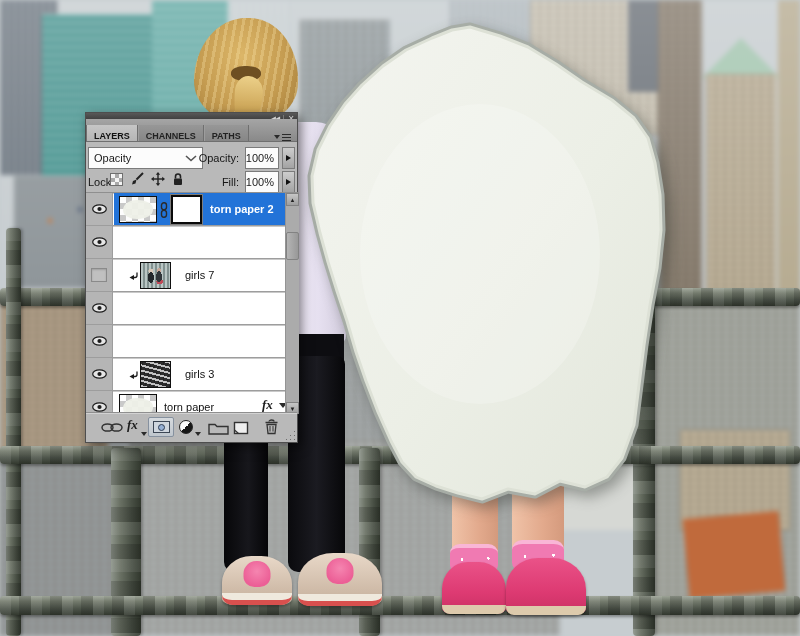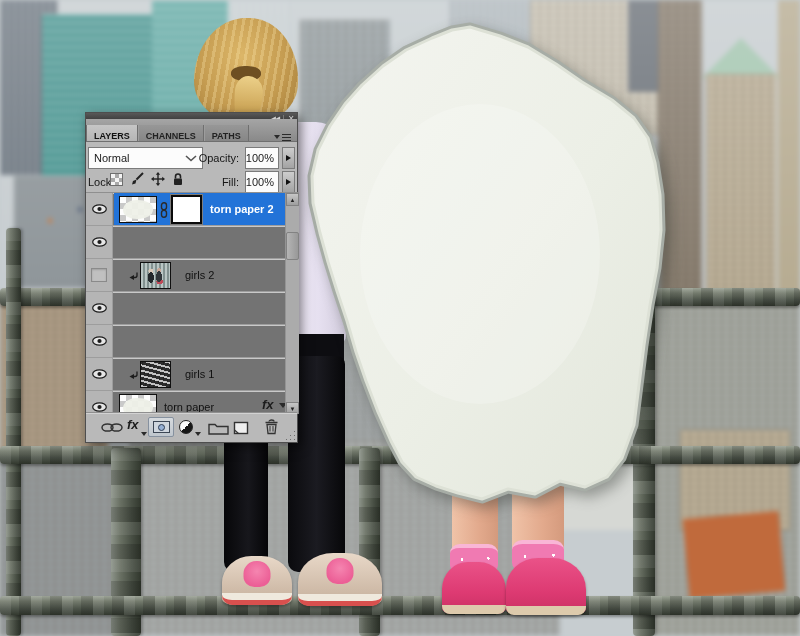--- a/index.html
+++ b/index.html
@@ -84,21 +84,21 @@
   .dd svg{margin-left:auto;}
   .ctl-label{position:absolute;text-align:right;color:#161616;}
   .valbox{position:absolute;width:34px;height:22px;background:#fcfcfc;border:1px solid #7b7b7b;
           display:flex;align-items:center;justify-content:flex-end;padding:0 4px;}
   .spin{position:absolute;width:13px;height:22px;background:linear-gradient(180deg,#cdcdcd,#a3a3a3);
         border:1px solid #7b7b7b;display:flex;align-items:center;justify-content:center;}
   .spin i{display:block;width:0;height:0;border-left:5px solid #111;border-top:3.5px solid rgba(0,0,0,0);border-bottom:3.5px solid rgba(0,0,0,0);}
   .lockicons{position:absolute;left:24px;top:59px;display:flex;gap:7px;align-items:center;}
   .chk13{width:13px;height:13px;border:1px solid #6f6f6f;
          background:conic-gradient(#a9a9a9 25%,#f4f4f4 0 50%,#a9a9a9 0 75%,#f4f4f4 0) 0 0/8px 8px;}
-  .list{position:absolute;left:0;top:79px;width:213px;height:222px;background:#737373;overflow:hidden;
+  .list{position:absolute;left:0;top:79px;width:213px;height:222px;background:#ffffff;overflow:hidden;
         border-top:1px solid #8f8f8f;box-shadow:inset 0 1px 0 #cfcfcf;}
   .lrow{position:absolute;left:0;width:199px;height:33px;border-bottom:1px solid #9d9d9d;box-shadow:inset 0 1px 0 #c9c9c9;}
   .eyecell{position:absolute;left:0;top:0;width:27px;height:100%;border-right:1px solid #9d9d9d;
            display:flex;align-items:center;justify-content:center;background:#b5b5b5;}
   .well{width:16px;height:14px;border:1px solid #8a8a8a;background:#c0c0c0;box-shadow:inset 0 1px 2px rgba(0,0,0,.18);}
   .rowbody{position:absolute;left:28px;top:0;right:0;height:100%;}
   .lrow.sel .rowbody{background:#2273d8;}
   .thumb{position:absolute;border:1px solid #101010;background:#fff;}
   .checker{background:conic-gradient(#c9c9c9 25%,#fdfdfd 0 50%,#c9c9c9 0 75%,#fdfdfd 0) 0 0/12px 12px;}
   .pblob{position:absolute;inset:3px;border-radius:46% 54% 50% 48%/55% 45% 52% 48%;background:#eef0e8;opacity:.95;}
@@ -115,21 +115,21 @@
   .t-g2{background-color:#1e1e20;background-image:
     repeating-linear-gradient(25deg,rgba(238,238,238,.85) 0 2px,rgba(0,0,0,0) 2px 6px),
     repeating-linear-gradient(-65deg,rgba(215,215,215,.6) 0 1px,rgba(0,0,0,0) 1px 5px);}
   .t-g1{background-color:#5c5c5e;background-image:
     repeating-linear-gradient(15deg,rgba(242,242,242,.7) 0 2px,rgba(25,25,25,.7) 2px 5px),
     repeating-linear-gradient(-75deg,rgba(15,15,15,.5) 0 1px,rgba(0,0,0,0) 1px 4px);}
   .masktb{position:absolute;background:#fff;border:2px solid #0a0a0a;outline:1px solid #7d7d7d;}
   .lname{position:absolute;top:10px;font-size:11px;color:#101010;white-space:nowrap;}
   .lrow.sel .lname{color:#fff;font-weight:bold;}
   .lname.ul{text-decoration:underline;}
-  .fxbadge{position:absolute;font-family:Liberation Sans, sans-serif;font-style:italic;font-weight:bold;font-size:13px;color:#1c1c1c;}
+  .fxbadge{position:absolute;font-family:Liberation Serif, serif;font-style:italic;font-weight:bold;font-size:13px;color:#1c1c1c;}
   .tri-dn{width:0;height:0;border-left:4px solid rgba(0,0,0,0);border-right:4px solid rgba(0,0,0,0);border-top:5px solid #2a2a2a;}
   .vscroll{position:absolute;right:0;top:0;width:14px;height:222px;background:#ababab;border-left:1px solid #949494;}
   .sbtn{position:absolute;left:0;width:13px;height:13px;background:linear-gradient(180deg,#c6c6c6,#9e9e9e);
         border:1px solid #828282;font-size:6px;color:#222;display:flex;align-items:center;justify-content:center;}
   .sthumb{position:absolute;left:0;top:39px;width:13px;height:28px;background:linear-gradient(90deg,#b5b5b5,#989898);
           border:1px solid #828282;border-radius:2px;}
   .footer{position:absolute;left:0;bottom:0;width:100%;height:30px;background:#b9b9b9;border-top:1px solid #8f8f8f;
           box-shadow:inset 0 1px 0 #d2d2d2;}
   .fico{position:absolute;top:7px;}
   .maskbtn{position:absolute;left:62px;top:4px;width:26px;height:20px;background:linear-gradient(180deg,#d6dade,#bfc6cd);
@@ -239,21 +239,21 @@
       <div class="tab active">LAYERS</div>
       <div class="tab">CHANNELS</div>
       <div class="tab">PATHS</div>
       <div class="pmenu">
         <span class="tri"></span>
         <span class="bars"></span>
       </div>
     </div>
 
     <div class="dd">
-      <span>Normal</span>
+      <span>Opacity</span>
       <svg width="12" height="7" viewBox="0 0 12 7">
         <polyline points="1,1 6,5.5 11,1" fill="none" stroke="#555" stroke-width="1.6"></polyline>
       </svg>
     </div>
     <div class="ctl-label" style="left:100px;top:39px;width:53px;">Opacity:</div>
     <div class="valbox" style="left:159px;top:34px;">100%</div>
     <div class="spin" style="left:196px;top:34px;">
         <i></i>
       </div>
 
@@ -317,21 +317,21 @@
       <div class="lrow" style="top:66px;">
         <div class="eyecell">
           <div class="well"></div>
         </div>
         <div class="rowbody">
           <svg style="position:absolute;left:15px;top:13px;" width="10" height="10" viewBox="0 0 10 10">
             <path d="M8,0.5 V3.5 a2,2 0 0 1 -2,2 H4" fill="none" stroke="#1c1c1c" stroke-width="1.3"></path>
             <polygon points="0.5,5.5 5,3 5,8" fill="#1c1c1c"></polygon>
           </svg>
           <div class="thumb t-g4" style="left:26px;top:3px;width:31px;height:27px;"></div>
-          <div class="lname" style="left:71px;">girls 2</div>
+          <div class="lname" style="left:71px;">girls 7</div>
         </div>
       </div>
 
       <div class="lrow" style="top:99px;">
         <div class="eyecell">
           <svg width="15" height="10" viewBox="0 0 15 10">
             <ellipse cx="7.5" cy="5" rx="6.8" ry="4.2" fill="#e6e6e6" stroke="#1c1c1c" stroke-width="1.2"></ellipse>
             <circle cx="7.5" cy="5" r="2.1" fill="#1c1c1c"></circle>
           </svg>
         </div>
@@ -352,21 +352,21 @@
             <ellipse cx="7.5" cy="5" rx="6.8" ry="4.2" fill="#e6e6e6" stroke="#1c1c1c" stroke-width="1.2"></ellipse>
             <circle cx="7.5" cy="5" r="2.1" fill="#1c1c1c"></circle>
           </svg>
         </div>
         <div class="rowbody">
           <svg style="position:absolute;left:15px;top:13px;" width="10" height="10" viewBox="0 0 10 10">
             <path d="M8,0.5 V3.5 a2,2 0 0 1 -2,2 H4" fill="none" stroke="#1c1c1c" stroke-width="1.3"></path>
             <polygon points="0.5,5.5 5,3 5,8" fill="#1c1c1c"></polygon>
           </svg>
           <div class="thumb t-g1" style="left:26px;top:3px;width:31px;height:27px;"></div>
-          <div class="lname" style="left:71px;">girls 1</div>
+          <div class="lname" style="left:71px;">girls 3</div>
         </div>
       </div>
 
       <div class="lrow" style="top:198px;">
         <div class="eyecell">
           <svg width="15" height="10" viewBox="0 0 15 10">
             <ellipse cx="7.5" cy="5" rx="6.8" ry="4.2" fill="#e6e6e6" stroke="#1c1c1c" stroke-width="1.2"></ellipse>
             <circle cx="7.5" cy="5" r="2.1" fill="#1c1c1c"></circle>
           </svg>
         </div>

